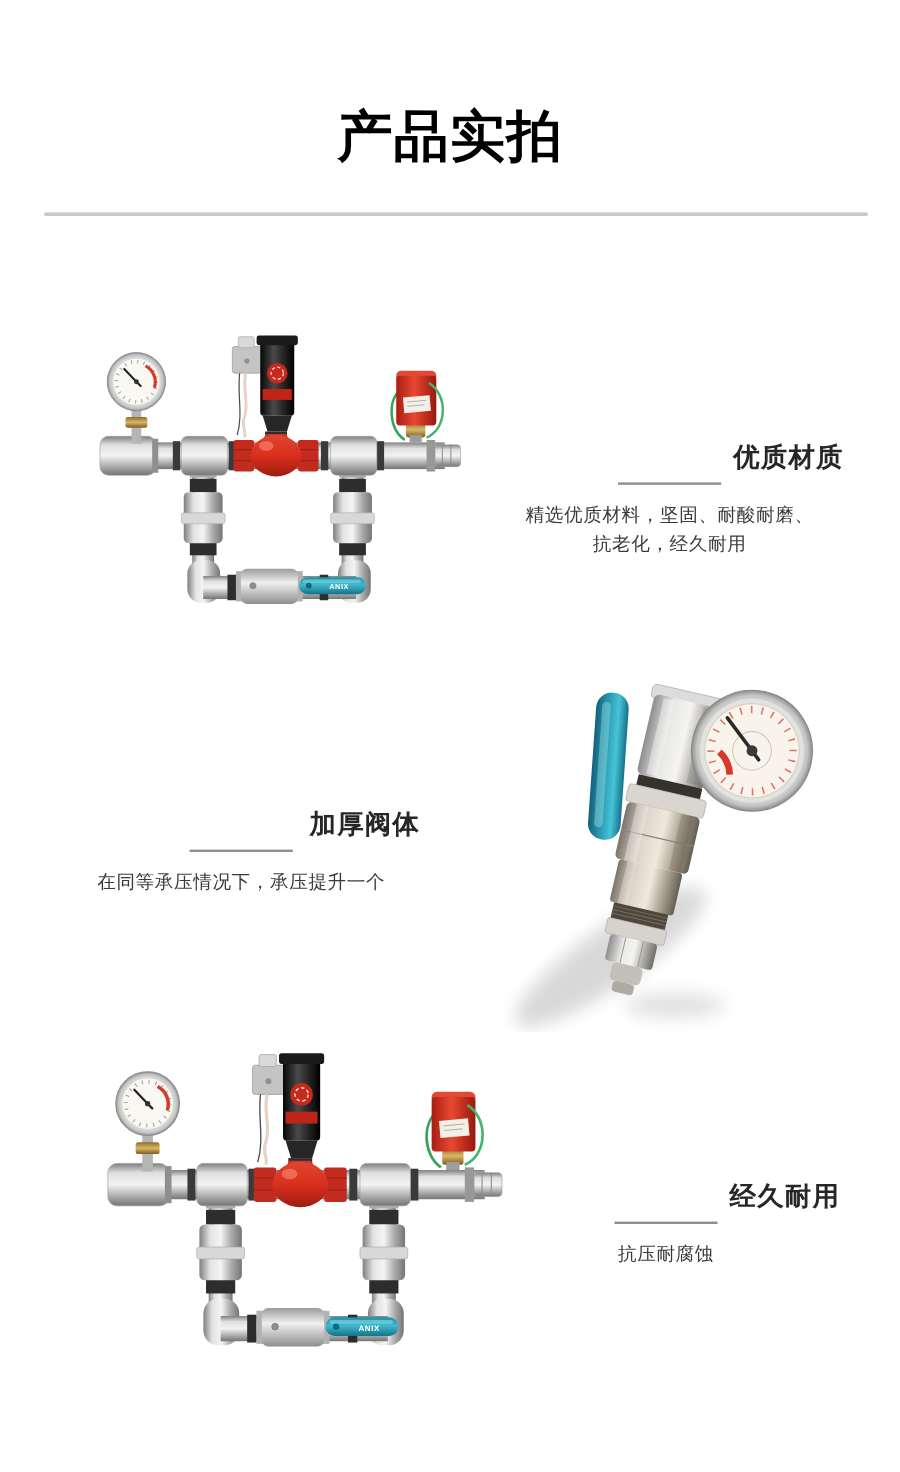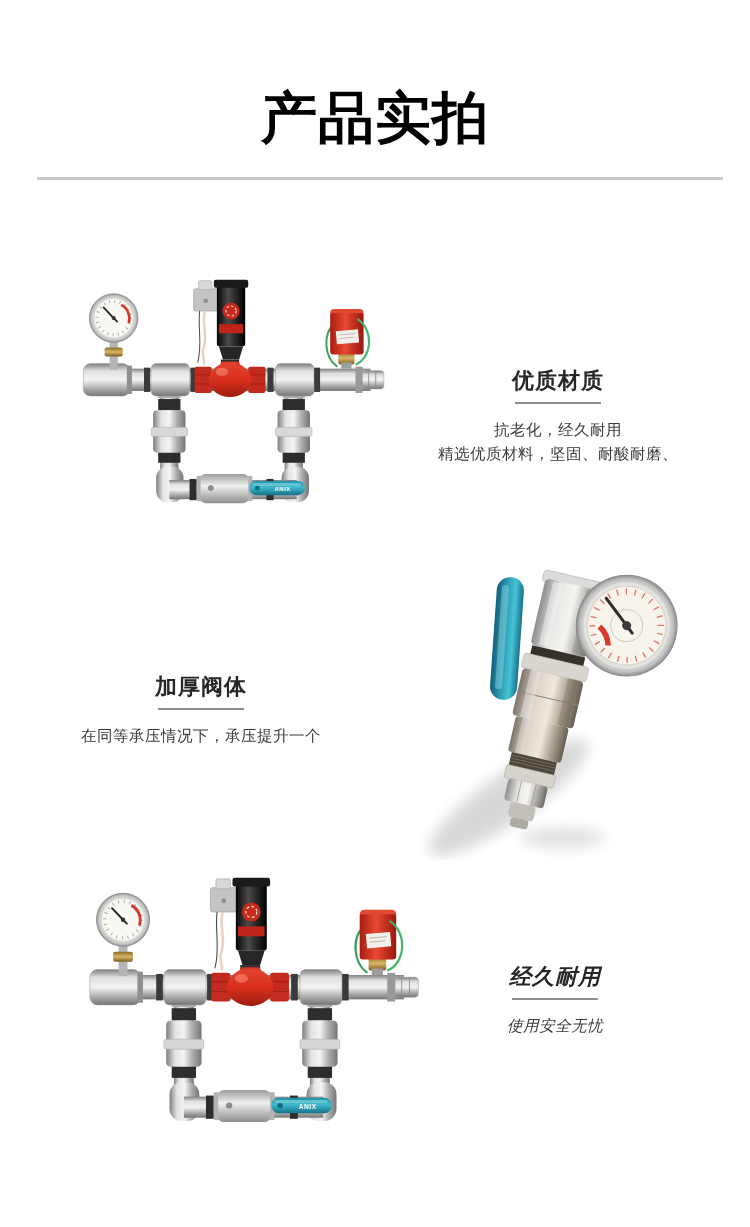--- a/index.html
+++ b/index.html
@@ -2,43 +2,43 @@
 <html><head>
 <meta charset="utf-8">
 <style>
   html,body{margin:0;padding:0;background:#fff;}
   .page{
     position:relative;width:750px;height:1227px;background:#fff;overflow:hidden;
     font-family:"Liberation Sans","DejaVu Sans",sans-serif;
   }
   .page-title{
     position:absolute;top:90px;left:0;width:750px;text-align:center;
-    font-size:56px;font-weight:bold;color:#000;letter-spacing:1px;line-height:1;
+    font-size:46px;font-weight:bold;color:#000;letter-spacing:1px;line-height:1;
   }
   .title-divider{
     position:absolute;top:177px;left:37px;width:686px;height:3px;background:#c9c9c9;
   }
   .feature-text{position:absolute;text-align:center;}
   .feature-heading{
-    font-size:22px;font-weight:bold;color:#262626;line-height:1.15;letter-spacing:1px;
+    font-size:22px;font-weight:bold;color:#262626;line-height:1.15;letter-spacing:1px;text-align:right;
   }
   .heading-underline{
     width:86px;height:2px;background:#8f8f8f;margin:9px auto 0 auto;
   }
   .feature-body{margin-top:14px;}
   .feature-body .line{
     display:block;font-size:15.5px;color:#3a3a3a;line-height:24px;letter-spacing:0.5px;
   }
   .photo{position:absolute;display:block;}
   #p1{left:56px;top:264px;width:344px;height:266px;}
   #p2{left:413px;top:548px;width:292px;height:312px;}
   #p3{left:60px;top:860px;width:376px;height:292px;}
   #t1{left:413px;top:368px;width:290px;}
   #t2{left:52px;top:674px;width:298px;}
-  #t3{left:410px;top:964px;width:290px;font-style:italic;}
+  #t3{left:410px;top:984px;width:290px;}
 </style>
 </head>
 <body>
 
 <div class="page">
 
   <svg width="0" height="0" style="position:absolute" aria-hidden="true">
     <defs>
       <linearGradient id="gph" x1="0" y1="0" x2="0" y2="1">
         <stop offset="0" stop-color="#7f7f7f"></stop>
@@ -261,22 +261,22 @@
   <div class="page-title">产品实拍</div>
   <div class="title-divider"></div>
 
   <svg id="p1" class="photo" viewBox="0 0 340 250">
     <use href="#sym-manifold"></use>
   </svg>
   <div id="t1" class="feature-text">
     <div class="feature-heading">优质材质</div>
     <div class="heading-underline"></div>
     <div class="feature-body">
+      <span class="line">精选优质材料，坚固、耐酸耐磨、</span>
       <span class="line">抗老化，经久耐用</span>
-      <span class="line">精选优质材料，坚固、耐酸耐磨、</span>
     </div>
   </div>
 
   <div id="t2" class="feature-text">
     <div class="feature-heading">加厚阀体</div>
     <div class="heading-underline"></div>
     <div class="feature-body">
       <span class="line">在同等承压情况下，承压提升一个</span>
     </div>
   </div>
@@ -284,17 +284,17 @@
     <use href="#sym-closeup"></use>
   </svg>
 
   <svg id="p3" class="photo" viewBox="0 0 340 250">
     <use href="#sym-manifold"></use>
   </svg>
   <div id="t3" class="feature-text">
     <div class="feature-heading">经久耐用</div>
     <div class="heading-underline"></div>
     <div class="feature-body">
-      <span class="line">使用安全无忧</span>
+      <span class="line">抗压耐腐蚀</span>
     </div>
   </div>
 
 </div>
 
 </body></html>

